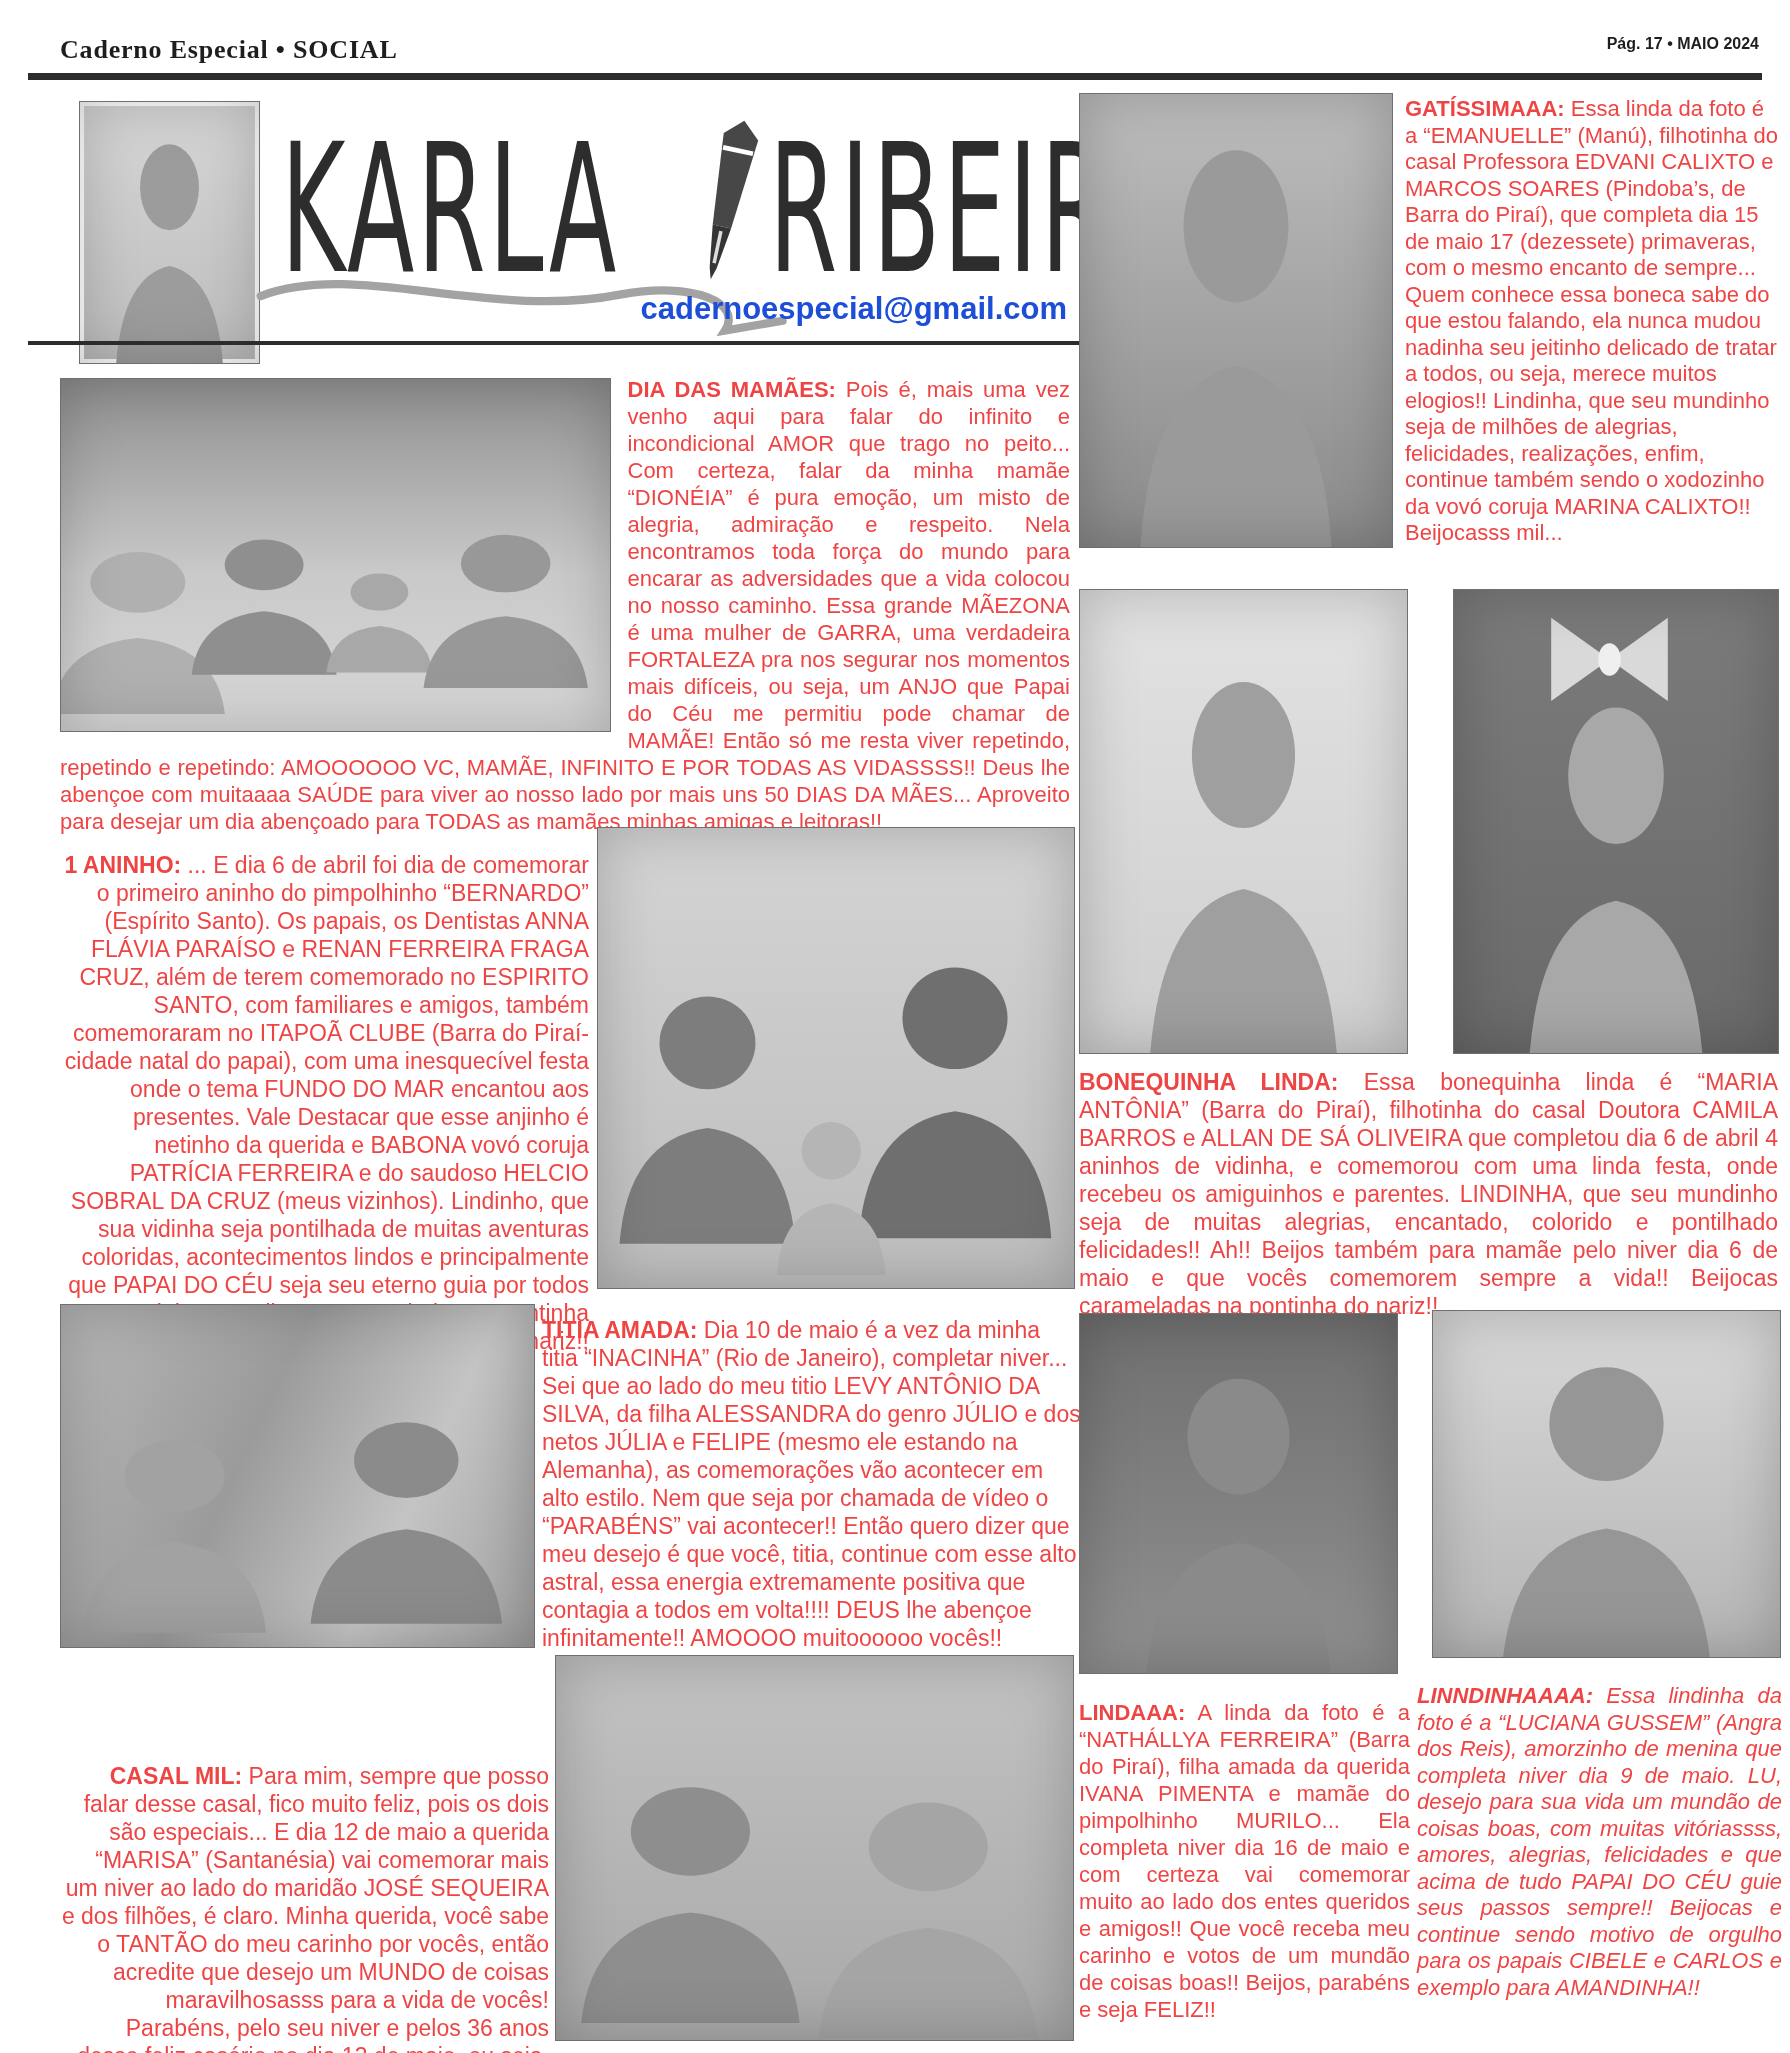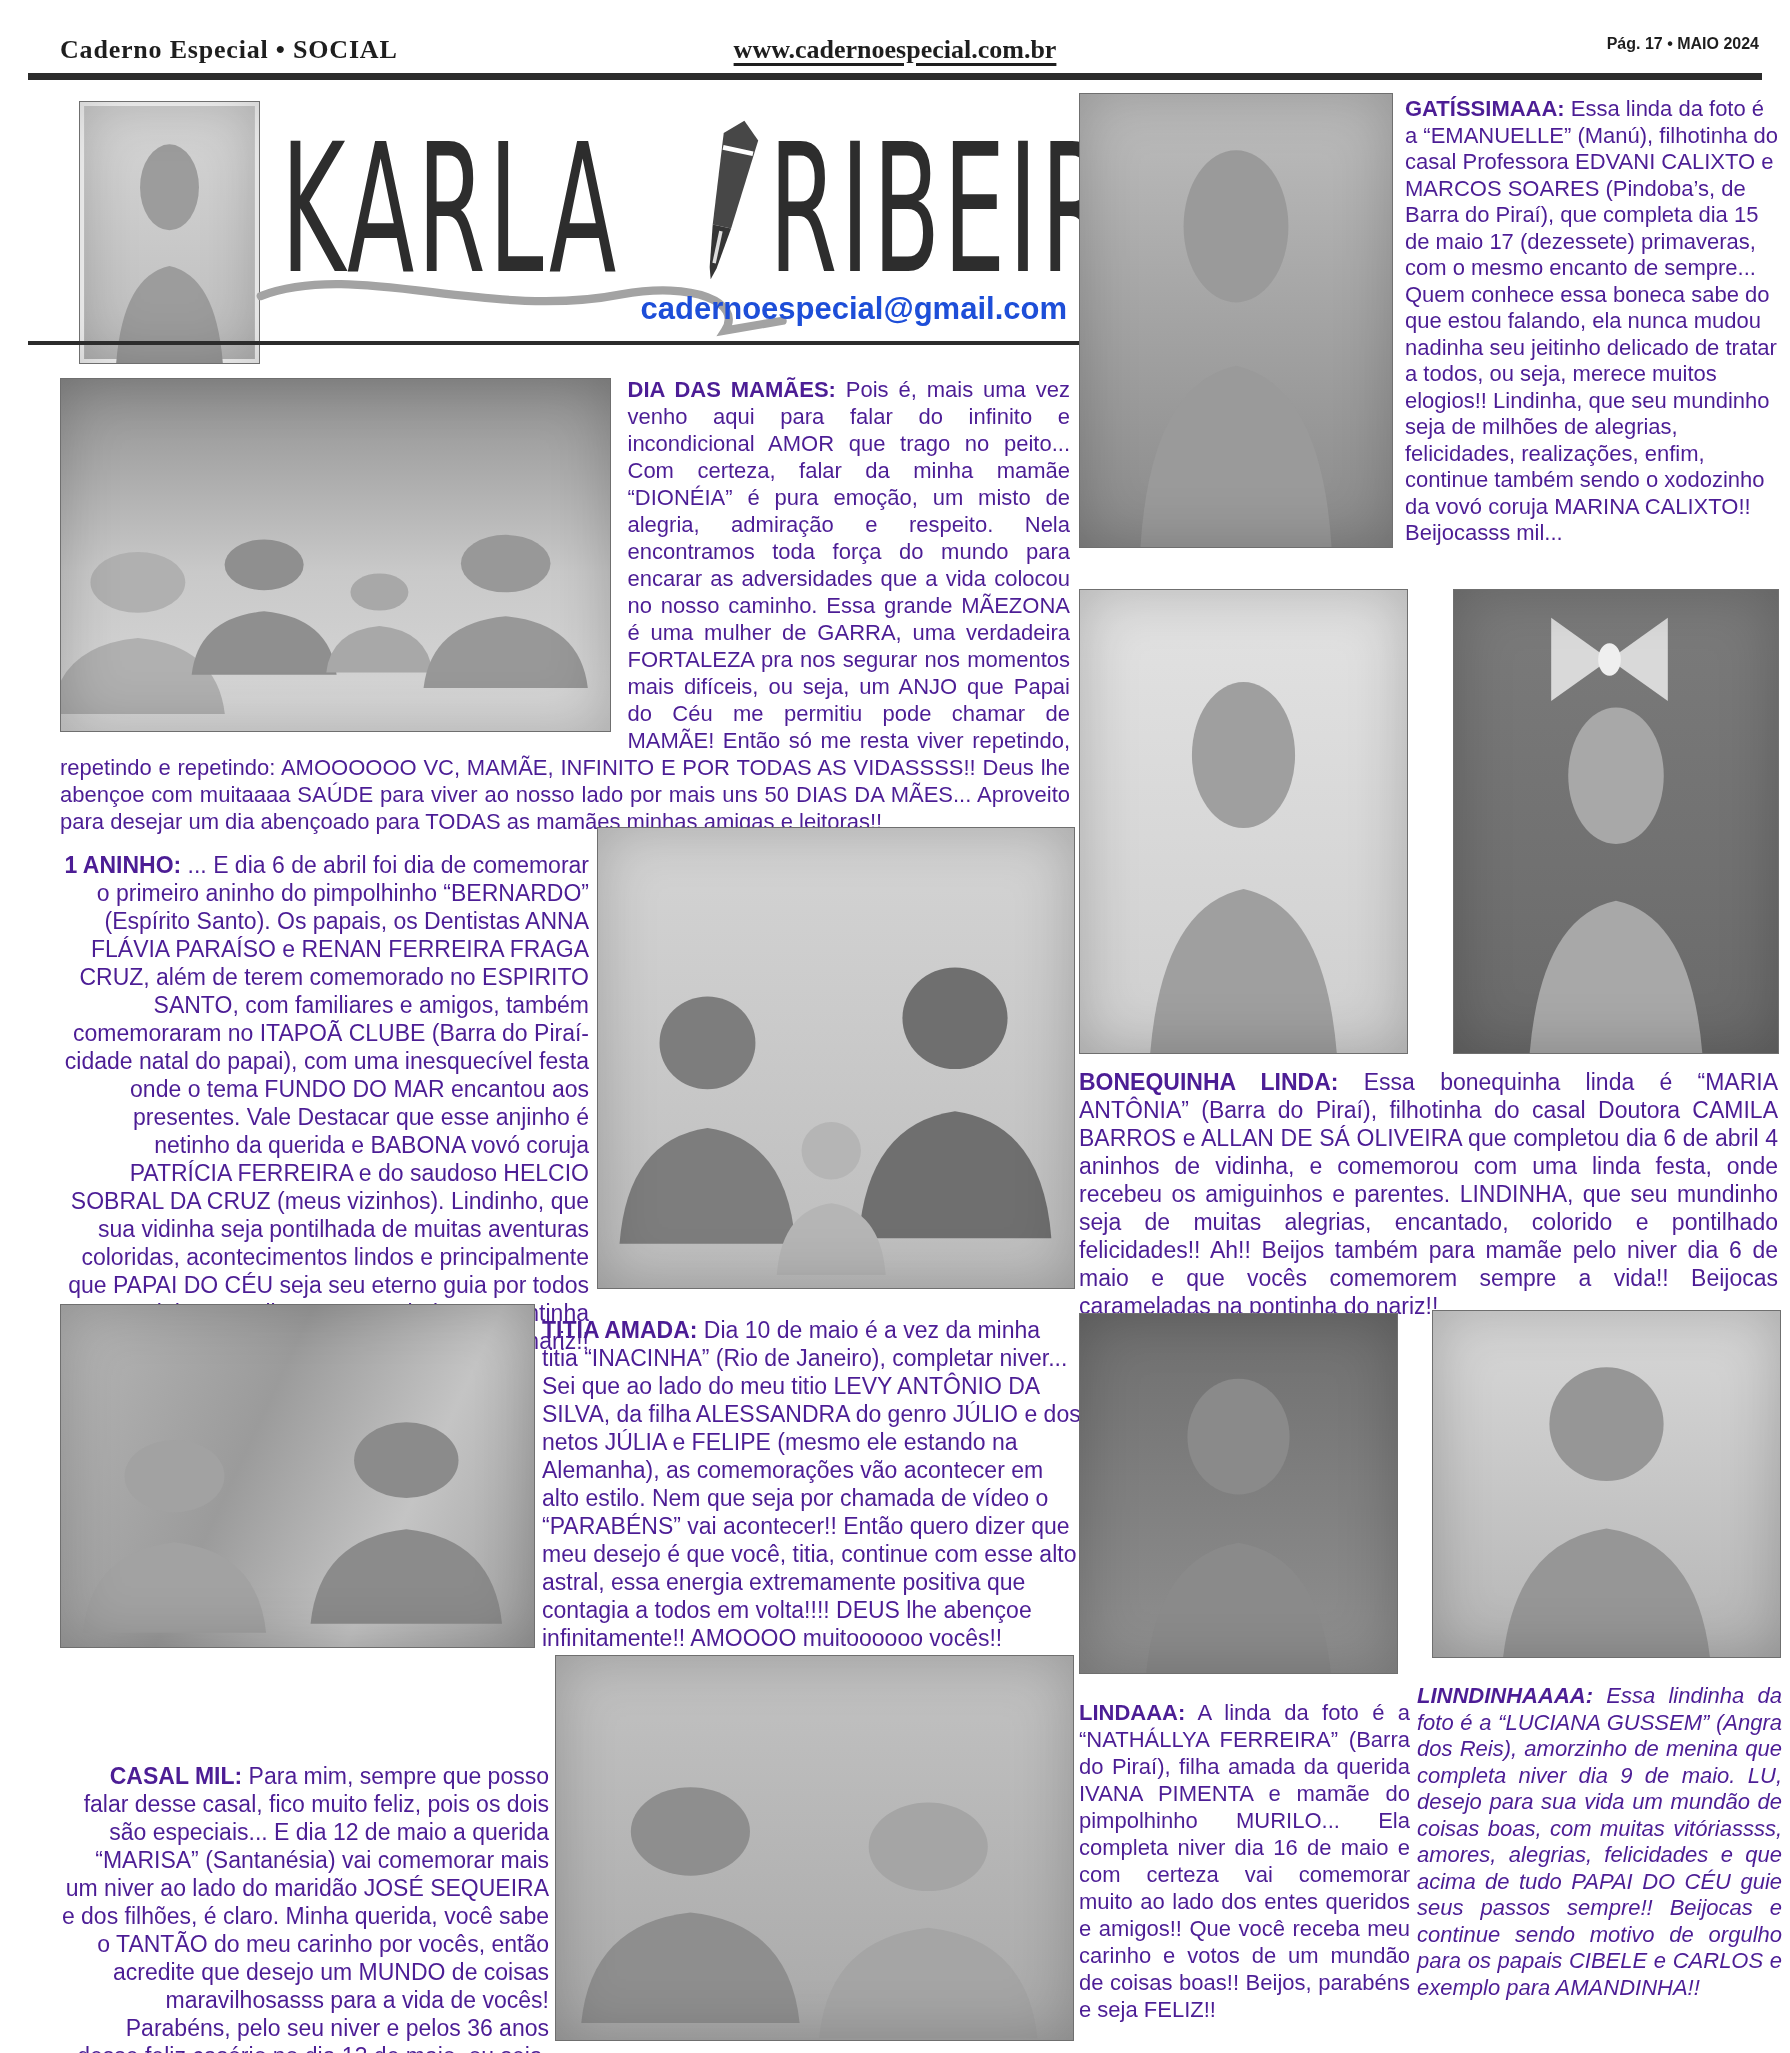--- a/index.html
+++ b/index.html
@@ -30,21 +30,21 @@
   
   .photo{position:absolute;overflow:hidden;border:0.8px solid #6f6f6f;}
   .photo svg.fill{position:absolute;left:0;top:0;width:100%;height:100%;}
   .photo::after{content:"";position:absolute;inset:0;box-shadow:inset 0 0 58px rgba(0,0,0,.22);}
   .ph-inline{float:left;width:549px;height:352px;margin:1.7px 16.5px 6.6px 0;position:relative;
              overflow:hidden;border:0.8px solid #6f6f6f;}
   .ph-inline svg.fill{position:absolute;left:0;top:0;width:100%;height:100%;}
   .ph-inline::after{content:"";position:absolute;inset:0;box-shadow:inset 0 0 58px rgba(0,0,0,.22);}
   
   .art{position:absolute;}
-  .body{margin:0;font-size:23px;line-height:28px;text-align:justify;color:#4c1d95;}
+  .body{margin:0;font-size:23px;line-height:28px;text-align:justify;color:#ef4444;}
   .ra .body{text-align:right;}
   .la .body{text-align:left;}
   .art-title{font-weight:bold;}
   .sm .body{font-size:22px;line-height:26.5px;}
   .smj .body{font-size:22px;line-height:27px;}
 </style>
 </head>
 <body>
 
 <svg width="0" height="0" style="position:absolute" aria-hidden="true">
@@ -52,21 +52,20 @@
     <symbol id="sil" viewBox="0 0 100 140">
       <circle cx="50" cy="36" r="24"></circle>
       <path d="M6,140 Q10,86 50,80 Q90,86 94,140 Z"></path>
     </symbol>
   </defs>
 </svg>
 
 <div class="page">
 
   <div class="hdr-left">Caderno Especial • SOCIAL</div>
-  <div class="hdr-center">www.cadernoespecial.com.br</div>
   <div class="hdr-right">Pág. 17 • MAIO 2024</div>
   <div class="rule-top"></div>
 
   <div class="karla-photo photo" style="background:linear-gradient(180deg,#d6d6d6,#bdbdbd);">
     <svg class="fill" viewBox="0 0 100 100" preserveAspectRatio="none">
       <use href="#sil" x="4" y="8" width="92" height="96" fill="#9c9c9c"></use>
     </svg>
   </div>
 
   <div class="logo-row">

